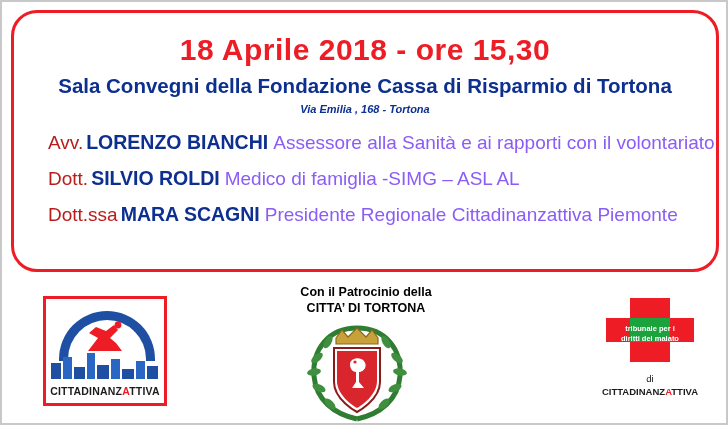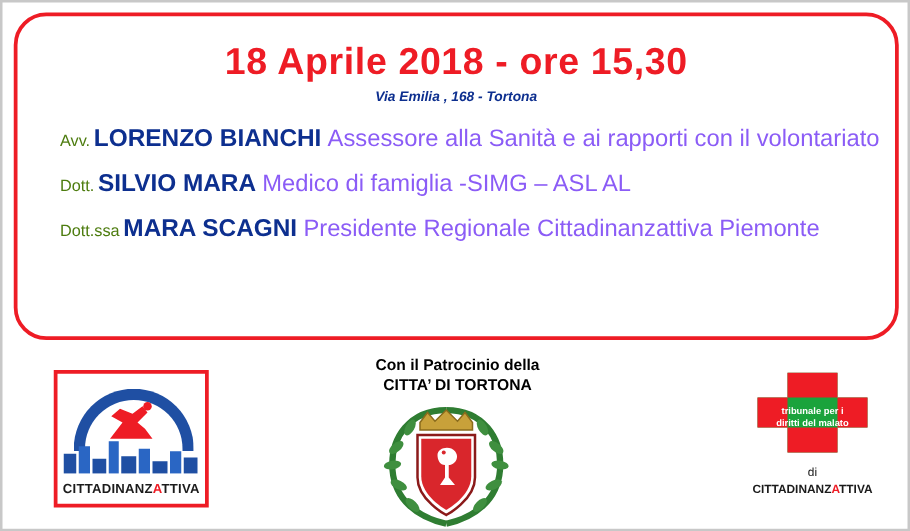--- a/index.html
+++ b/index.html
@@ -71,22 +71,22 @@
   .speakers {
     margin-top: 16px;
     padding-left: 34px;
   }
   .speaker {
     margin-bottom: 13px;
     white-space: nowrap;
     color: #0d2f8f;
   }
   .sp-title {
-    font-size: 13px;
-    color: #4d7c0f;
+    font-size: 19px;
+    color: #b91c1c;
   }
   .sp-name {
     font-size: 19.5px;
     font-weight: bold;
     color: #0d2f8f;
     margin-left: 3px;
   }
   .sp-role {
     font-size: 19px;
     color: #8b5cf6;
@@ -212,32 +212,33 @@
 </style>
 </head>
 <body>
 
 <div class="poster">
 
   <div class="info-box">
 
     <div class="line-date">18 Aprile 2018 - ore  15,30</div>
 
+    <div class="line-venue">Sala Convegni della Fondazione Cassa di Risparmio di Tortona</div>
 
     <div class="line-address">Via Emilia , 168 - Tortona</div>
 
 
     <div class="speakers">
 
       <div class="speaker">
         <span class="sp-title">Avv.</span><span class="sp-name">LORENZO BIANCHI</span><span class="sp-role">Assessore alla Sanità e ai rapporti con il volontariato</span>
       </div>
 
       <div class="speaker">
-        <span class="sp-title">Dott.</span><span class="sp-name">SILVIO MARA</span><span class="sp-role">Medico di famiglia -SIMG – ASL AL</span>
+        <span class="sp-title">Dott.</span><span class="sp-name">SILVIO ROLDI</span><span class="sp-role">Medico di famiglia -SIMG – ASL AL</span>
       </div>
 
       <div class="speaker">
         <span class="sp-title">Dott.ssa</span><span class="sp-name">MARA SCAGNI</span><span class="sp-role">Presidente Regionale Cittadinanzattiva Piemonte</span>
       </div>
 
     </div>
   </div>
 
   <div class="patrocinio">

